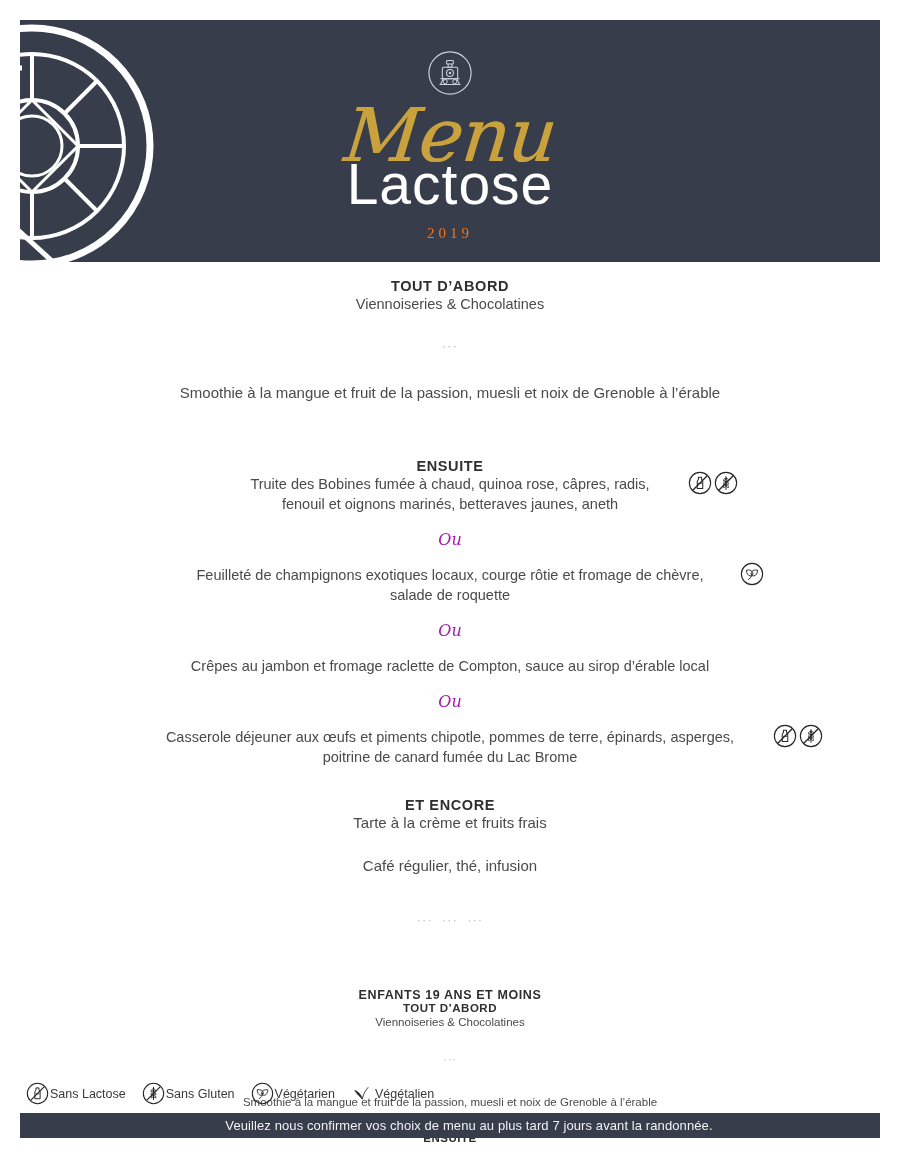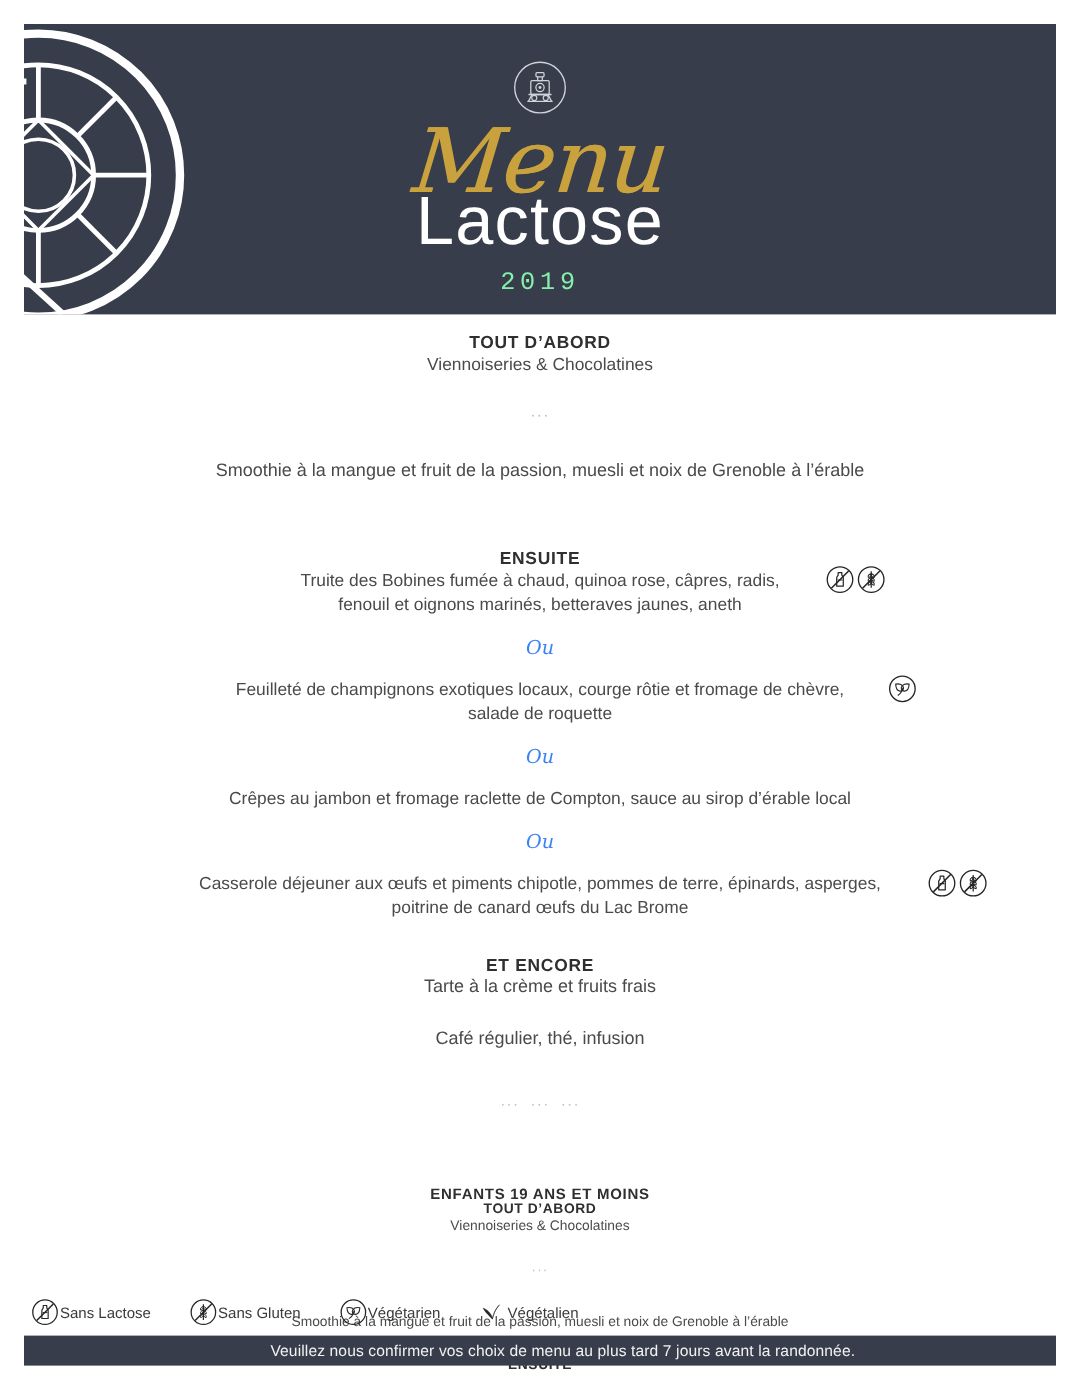--- a/index.html
+++ b/index.html
@@ -75,23 +75,23 @@
   .title-sub {
     font-family: "Liberation Sans", sans-serif;
     font-weight: 300;
     font-size: 57px;
     line-height: 1;
     color: #ffffff;
     letter-spacing: 1px;
     margin-top: -14px;
   }
   .title-year {
-    font-family: Liberation Mono, monospace;
-    font-size: 21px;
-    color: #86efac;
+    font-family: Liberation Serif, serif;
+    font-size: 15px;
+    color: #f97316;
     letter-spacing: 4px;
     margin-top: 12px;
   }
 
   
   .content {
     position: absolute;
     left: 20px;
     top: 278px;
     width: 860px;
@@ -126,21 +126,21 @@
     text-align: center;
     font-size: 13px;
     color: #c0c0c0;
     letter-spacing: 1px;
   }
   .ou {
     text-align: center;
     font-family: "DejaVu Serif", serif;
     font-style: italic;
     font-size: 16px;
-    color: #3b82f6;
+    color: #a21caf;
     line-height: 1.2;
   }
 
   .dish-row {
     position: relative;
   }
   .badges {
     position: absolute;
     top: 0;
     display: flex;
@@ -185,21 +185,21 @@
     letter-spacing: 1px;
   }
 
   
   .legend {
     position: absolute;
     left: 26px;
     top: 1082px;
     display: flex;
     align-items: center;
-    gap: 16px;
+    gap: 0px;
   }
   .legend-item {
     display: flex;
     align-items: center;
     margin-right: 16px;
   }
   .legend-item .badge {
     width: 23px;
     height: 23px;
     flex: 0 0 auto;
@@ -345,21 +345,21 @@
       <p class="ou">Ou</p>
 
       <div class="dish-row">
         <p class="line">Crêpes au jambon et fromage raclette de Compton, sauce au sirop d’érable local</p>
       </div>
 
       <p class="ou">Ou</p>
 
       <div class="dish-row">
         <p class="line">Casserole déjeuner aux œufs et piments chipotle, pommes de terre, épinards, asperges,</p>
-        <p class="line">poitrine de canard œufs du Lac Brome</p>
+        <p class="line">poitrine de canard fumée du Lac Brome</p>
         <div class="badges" style="left:753px; top:-3px;">
           <svg class="badge" viewBox="0 0 28 28">
             <circle cx="14" cy="14" r="12.4" fill="none" stroke="#262626" stroke-width="1.3"></circle>
             <path d="M12.2 7.2 L15.8 7.2 L15.8 9.6 L17.2 12 L17.2 20.4 L10.8 20.4 L10.8 12 L12.2 9.6 Z" fill="none" stroke="#262626" stroke-width="1.2" stroke-linejoin="round"></path>
             <path d="M11.6 14.4 L16.4 14.4" stroke="#262626" stroke-width="1"></path>
             <path d="M5.6 22.4 L22.4 5.6" stroke="#262626" stroke-width="1.5"></path>
           </svg>
           <svg class="badge" viewBox="0 0 28 28">
             <circle cx="14" cy="14" r="12.4" fill="none" stroke="#262626" stroke-width="1.3"></circle>
             <path d="M14 6 L14 22" stroke="#262626" stroke-width="1.2"></path>

